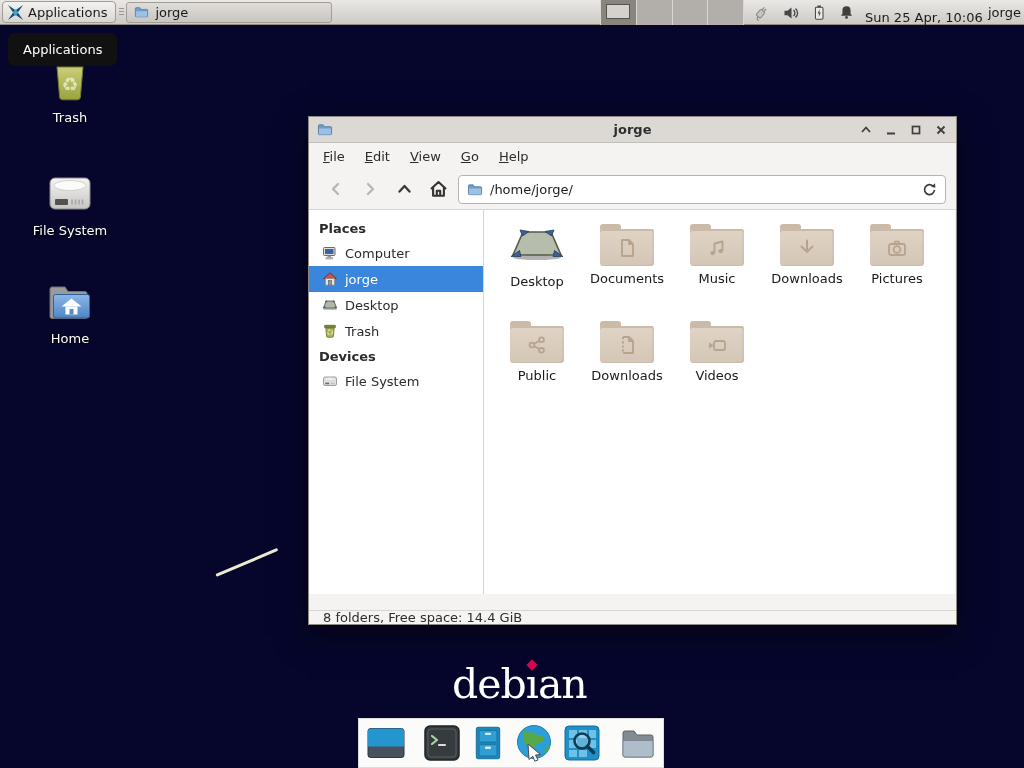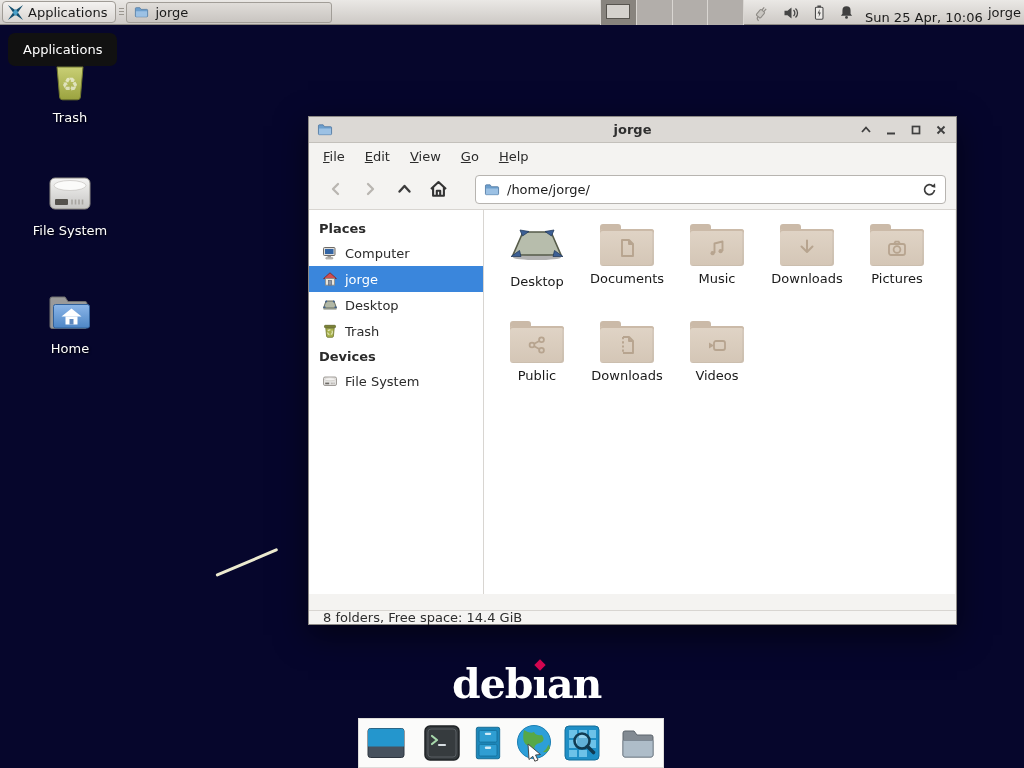--- a/index.html
+++ b/index.html
@@ -56,21 +56,21 @@
   .win-btn { width:14px; height:14px; display:flex; align-items:center; justify-content:center; }
 
   .menubar { position:absolute; left:0; top:26px; right:0; height:26px; background:#f4f3f1;
              display:flex; align-items:center; padding-left:4px; }
   .menu-item { display:inline-block; padding:4px 10px; color:#2b2b2b; }
   .menu-item::first-letter { text-decoration:underline; }
 
   .toolbar { position:absolute; left:0; top:52px; right:0; height:41px; background:#f4f3f1;
              border-bottom:1px solid #d8d5d1; display:flex; align-items:center; padding:0 10px; }
   .nav-btn { width:34px; height:30px; display:flex; align-items:center; justify-content:center; border-radius:3px; }
-  .path-entry { flex:1; height:29px; margin-left:20px; background:#ffffff; border:1px solid #b7b4b0;
+  .path-entry { flex:1; height:29px; margin-left:3px; background:#ffffff; border:1px solid #b7b4b0;
                 border-radius:4px; display:flex; align-items:center; padding:0 8px; gap:7px; }
   .path-input { flex:1; border:none; outline:none; font-family:"DejaVu Sans",sans-serif;
                 font-size:13px; color:#1a1a1a; background:transparent; }
 
   .sidebar { position:absolute; left:0; top:93px; width:175px; bottom:30px; background:#ffffff;
              border-right:1px solid #d8d5d1; padding-top:6px; }
   .side-header { font-weight:bold; color:#2b2b2b; padding:5px 0 4px 10px; }
   .side-item { height:26px; display:flex; align-items:center; gap:7px; padding-left:13px; color:#2b2b2b; }
   .side-item.selected { background:#3a86dc; color:#ffffff; }
 
@@ -85,21 +85,21 @@
                    background:linear-gradient(#e0d4c6,#d4c6b6); border-radius:3px;
                    box-shadow:inset 0 2px 0 #cbbaa8, inset -2px -1px 0 rgba(0,0,0,0.04);
                    display:flex; align-items:center; justify-content:center; }
 
   .statusbar { position:absolute; left:0; bottom:0; right:0; height:14px; background:#f5f4f2;
                border-top:1px solid #d8d5d1; display:flex; align-items:center; padding-left:14px;
                color:#2d2d2d; }
 
   
   .debian { left:452px; top:660px; font-family:"DejaVu Serif", serif; font-size:41px;
-            color:#ffffff; letter-spacing:-1px;font-weight:bold; }
+            color:#ffffff; letter-spacing:-1px; }
   .dotless { position:relative; display:inline-block; }
   .red-dot { position:absolute; left:50%; top:1px; width:8px; height:8px; margin-left:-4px;
              background:#d70751; transform:rotate(45deg); }
 
   
   .dock { left:358px; top:718px; width:306px; height:50px; background:#fbfbfa;
           border:1px solid #dedddb; display:flex; align-items:center; gap:8px; padding:0 7px; z-index:20; }
   .dock-sep { width:1px; height:36px; background:#c9c7c4; }
   .dock-btn { width:42px; height:42px; display:flex; align-items:center; justify-content:center; }
 </style>
@@ -198,21 +198,21 @@
     <g stroke="#a8a5a0" stroke-width="1.6">
       <line x1="27" y1="27.5" x2="27" y2="32.5"></line>
         <line x1="30.5" y1="27.5" x2="30.5" y2="32.5"></line>
       <line x1="34" y1="27.5" x2="34" y2="32.5"></line>
         <line x1="37.5" y1="27.5" x2="37.5" y2="32.5"></line>
     </g>
   </svg>
   <div class="dlabel">File System</div>
 </div>
 
-<div class="abs desk-icon" style="left:22px; top:290px;text-align:center;">
+<div class="abs desk-icon" style="left:22px; top:280px;text-align:center;">
   <svg width="50" height="44" viewBox="0 0 50 44">
     <defs>
         <linearGradient id="gbl" x1="0" y1="0" x2="0" y2="1">
       <stop offset="0" stop-color="#8cb6e8"></stop>
           <stop offset="1" stop-color="#4d86c6"></stop>
         </linearGradient>
       </defs>
     <path d="M5 9 a2 2 0 0 1 2-2 h13 l3 4.5 h17 a2 2 0 0 1 2 2 v23 a2 2 0 0 1 -2 2 H7 a2 2 0 0 1 -2 -2 z" fill="#9a9a9a" stroke="#6f6f6f"></path>
     <rect x="8.5" y="14.5" width="36" height="23.5" rx="2" fill="url(#gbl)" stroke="#30609a"></rect>
     <polygon points="26.5,18.5 36.5,26.5 16.5,26.5" fill="#ffffff"></polygon>

